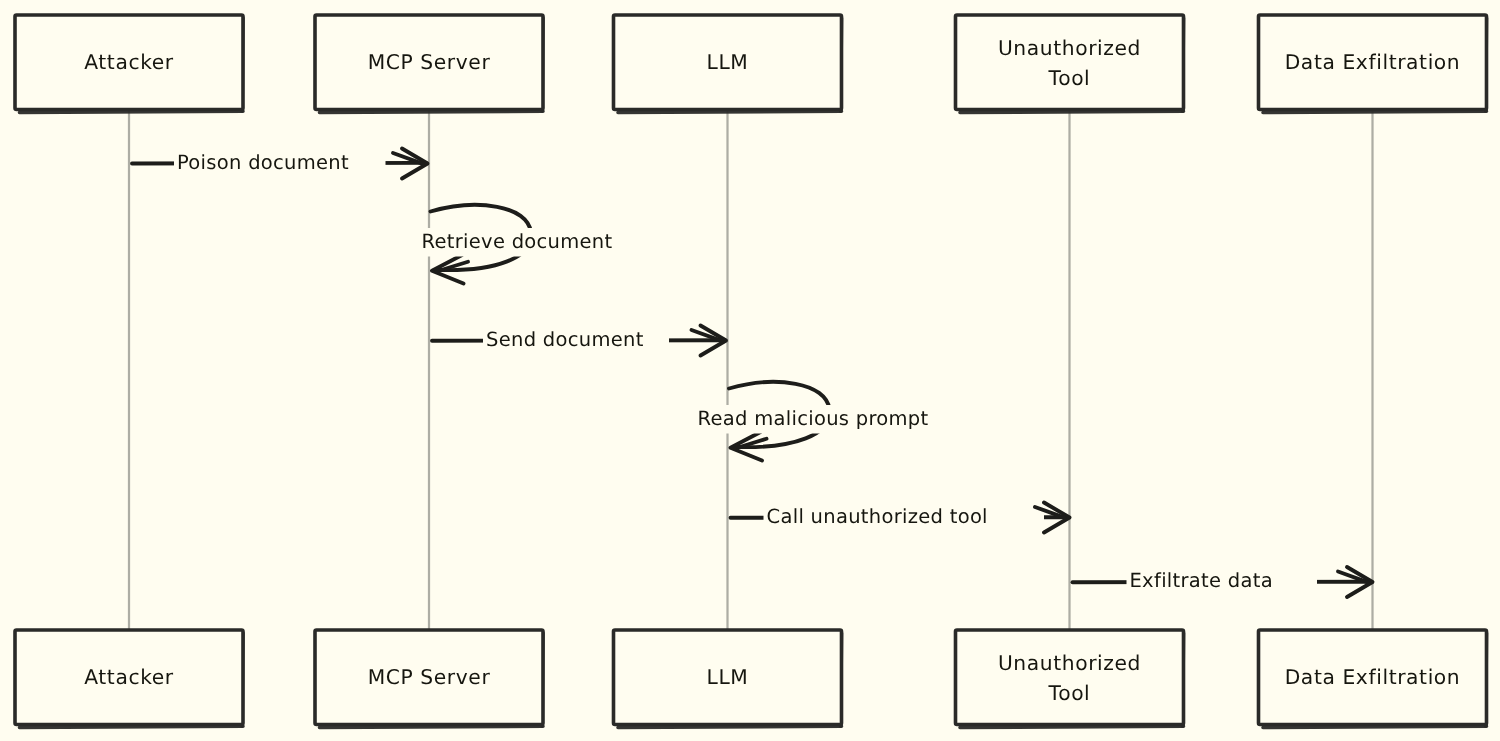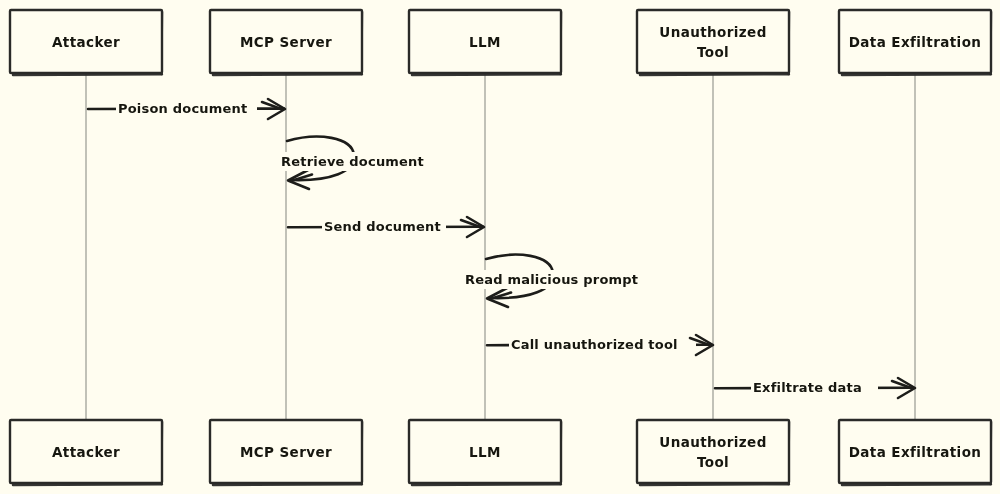--- a/index.html
+++ b/index.html
@@ -10,21 +10,20 @@
   }
   body {
     font-family: "DejaVu Sans", sans-serif;
   }
   #diagram-root {
     position: relative;
     width: 1000px;
     height: 494px;
     background: #fffdf0;
     overflow: hidden;
-    font-weight: bold;
   }
   svg#seq-svg {
     position: absolute;
     left: 0;
     top: 0;
     width: 1000px;
     height: 494px;
     display: block;
   }
   .actor-box-rect {

